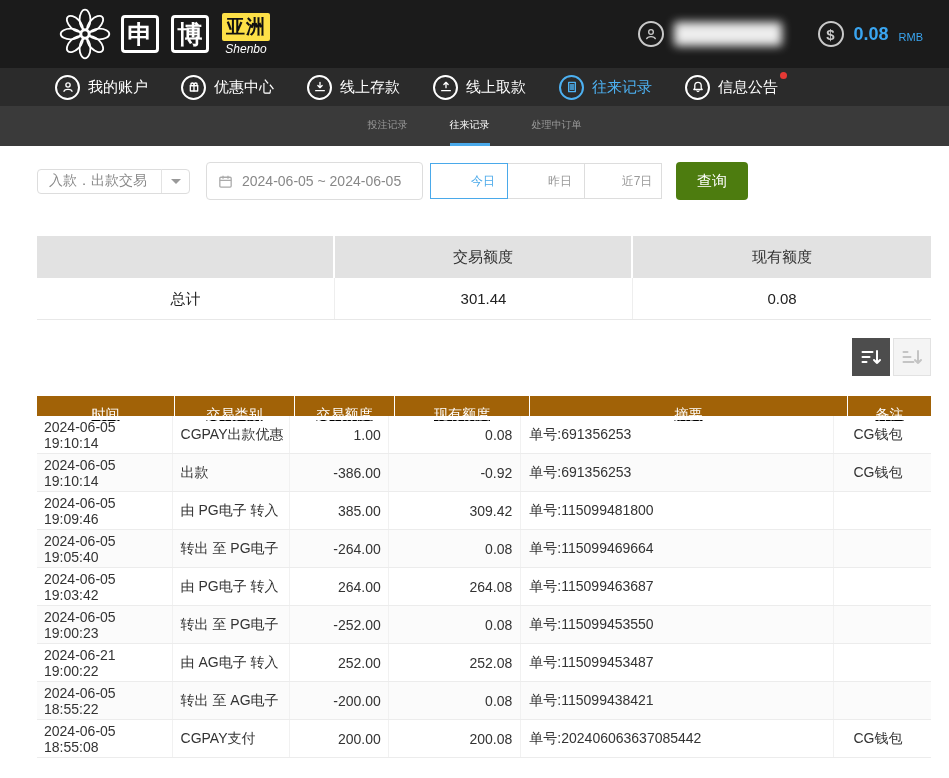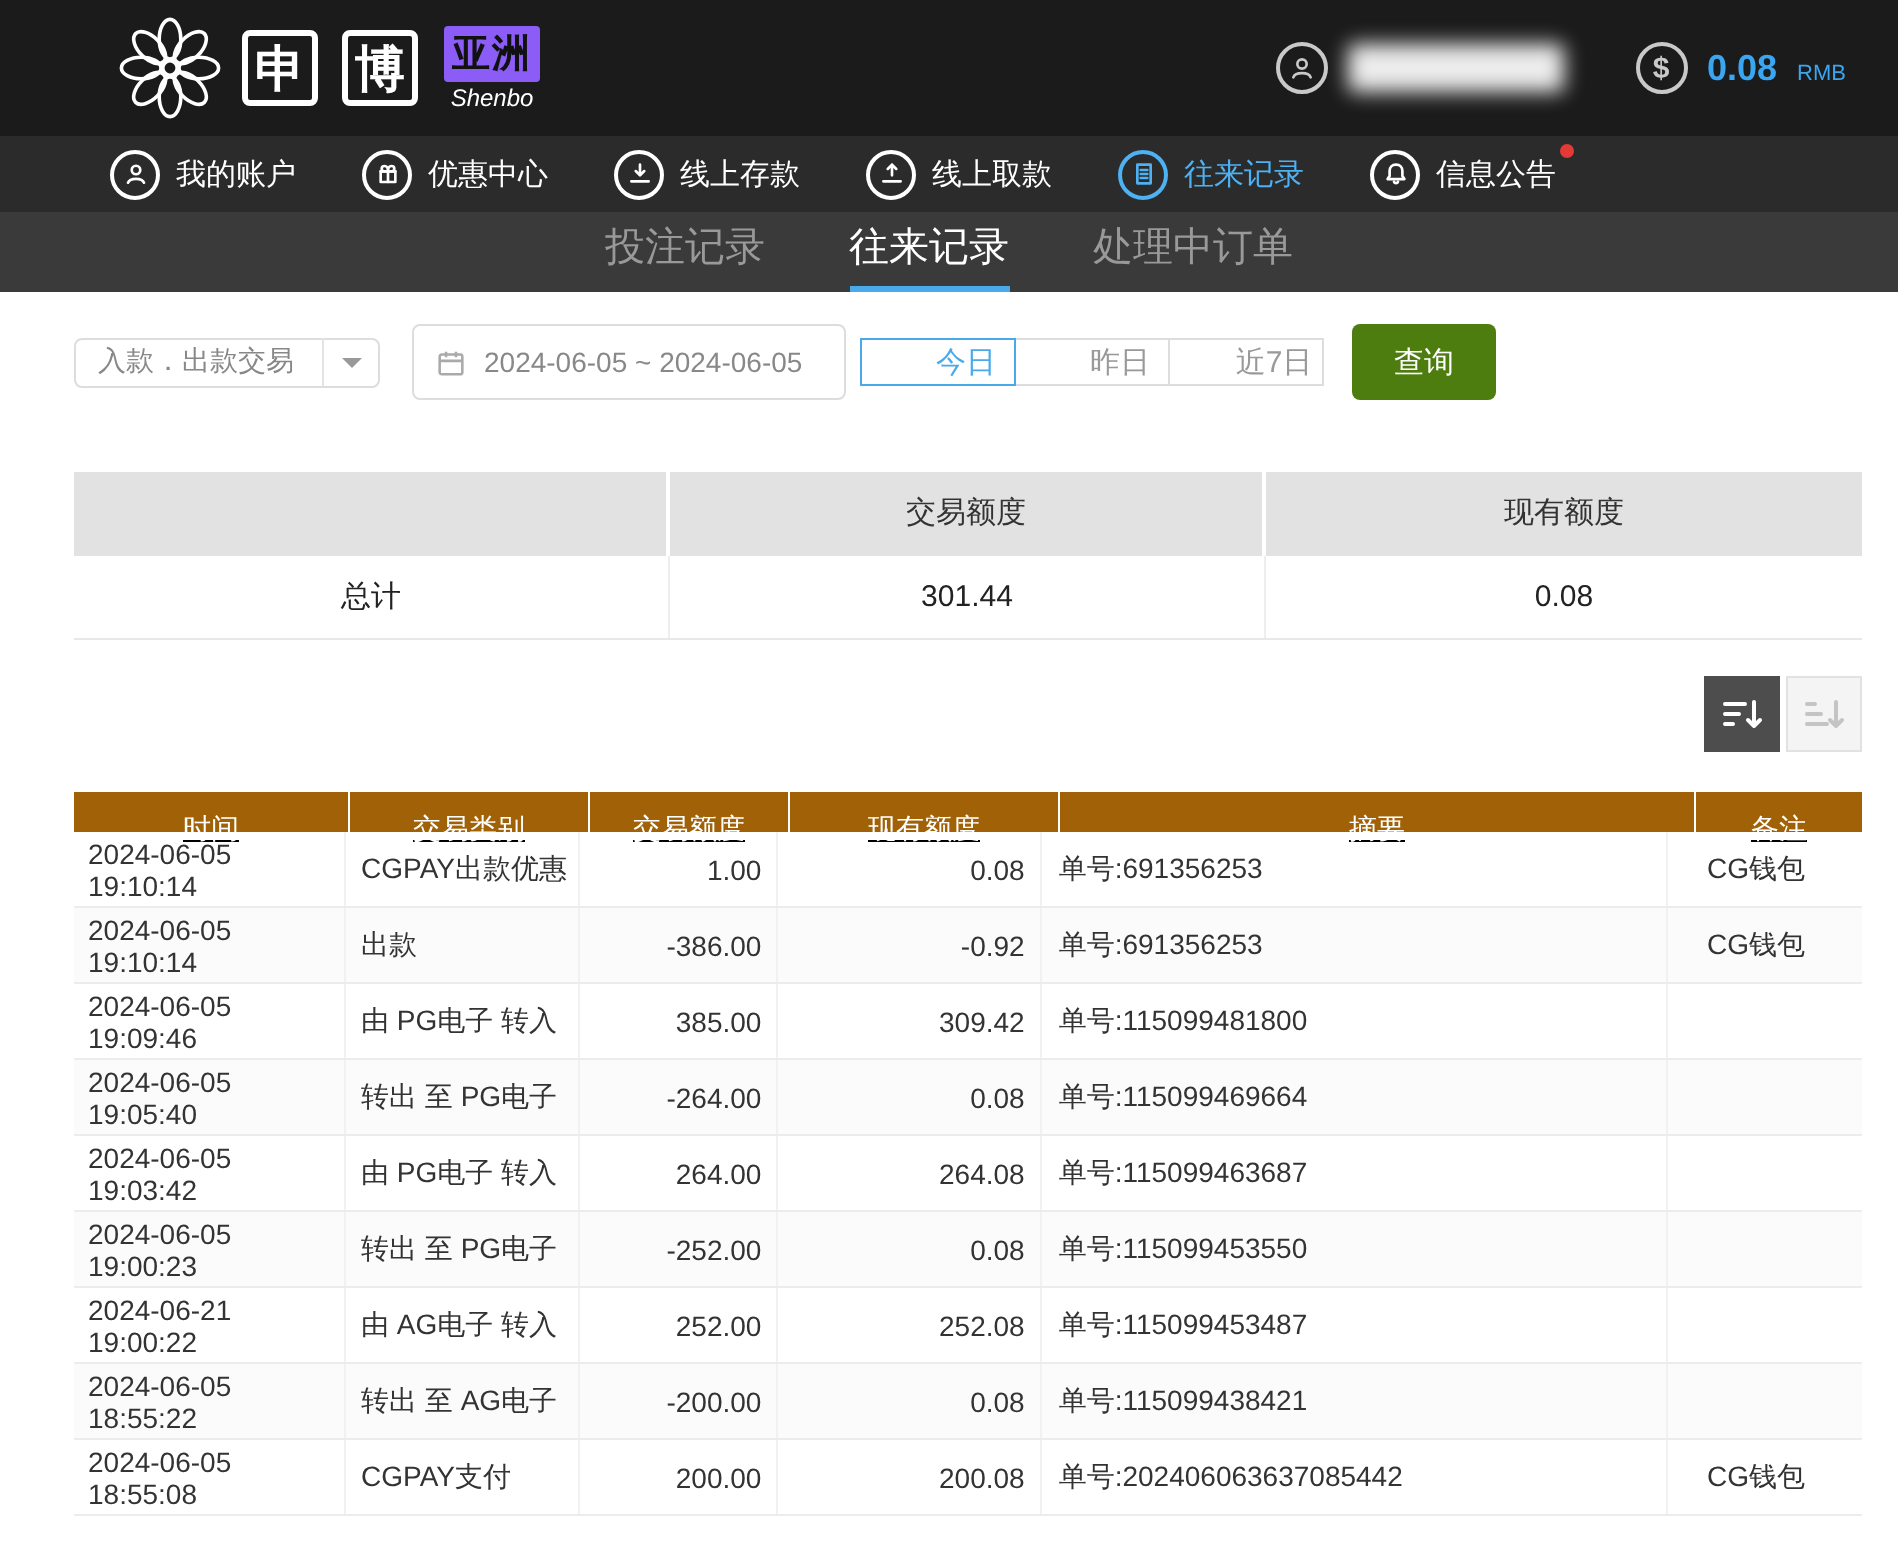--- a/index.html
+++ b/index.html
@@ -9,21 +9,21 @@
   
   .topbar { height:68px; background:#1b1b1b; display:flex; align-items:center;
     padding:0 26px 0 58px; }
   .logo { display:flex; align-items:center; gap:9px; }
   .logo-flower svg { width:54px; height:54px; display:block; }
   .logo-char { width:38px; height:38px; border:3px solid #fff; border-radius:4px;
     color:#fff; font-size:25px; font-weight:bold; display:flex; align-items:center;
     justify-content:center; }
   .logo-char + .logo-char { margin-left:3px; }
   .logo-col { display:flex; flex-direction:column; align-items:center; margin-left:4px; }
-  .logo-region { background:#8b5cf6; color:#111; font-size:19px; font-weight:bold;
+  .logo-region { background:#fde047; color:#111; font-size:19px; font-weight:bold;
     padding:1px 4px; border-radius:2px; letter-spacing:1px; }
   .logo-sub { color:#fff; font-style:italic; font-size:12px; margin-top:1px; }
 
   .topbar-right { margin-left:auto; display:flex; align-items:center; gap:10px; }
   .circle-icon { width:26px; height:26px; border:2px solid #c9c9c9; border-radius:50%;
     display:flex; align-items:center; justify-content:center; color:#c9c9c9; flex:0 0 auto; }
   .circle-icon svg { width:16px; height:16px; stroke:currentColor; fill:none;
     stroke-width:2; stroke-linecap:round; stroke-linejoin:round; }
   .blur-name { width:108px; height:24px; background:rgba(255,255,255,.92);
     border-radius:3px; filter:blur(5px); margin-right:26px; }
@@ -36,40 +36,40 @@
     padding-left:55px; gap:33px; }
   .nav-item { display:flex; align-items:center; gap:8px; color:#fff; font-size:15px;
     cursor:pointer; position:relative; }
   .nav-item .circle-icon { width:25px; height:25px; border-color:currentColor; color:inherit; }
   .nav-item.active { color:#4db1f2; }
   .nav-badge { position:absolute; top:-3px; right:-9px; width:7px; height:7px;
     border-radius:50%; background:#e53935; }
 
   
   .subnav { height:40px; background:#3a3a3a; display:flex; justify-content:center; gap:42px; }
-  .subtab { height:40px; line-height:37px; color:#999; font-size:20px; cursor:pointer;
+  .subtab { height:40px; line-height:37px; color:#999; font-size:10px; cursor:pointer;
     border-bottom:3px solid transparent; }
   .subtab.active { color:#fff; border-bottom-color:#4aa9ea; }
 
   
   .filterbar { display:flex; align-items:center; margin:16px 0 0 37px; }
   .select-box { width:153px; height:25px; border:1px solid #ddd; border-radius:4px;
     display:flex; align-items:center; font-size:14px; color:#888; cursor:pointer; }
   .select-box .sel-text { flex:1; padding-left:11px; }
   .sel-caret { width:28px; height:24px; border-left:1px solid #e3e3e3; display:flex;
     align-items:center; justify-content:center; }
   .sel-caret:after { content:""; border:5px solid transparent; border-top-color:#999;
     margin-top:5px; }
   .date-box { width:217px; height:38px; border:1px solid #ddd; border-radius:4px;
     display:flex; align-items:center; gap:8px; padding:0 10px; font-size:14px;
     color:#888; margin-left:16px; cursor:pointer; }
   .date-box svg { width:17px; height:17px; stroke:#aaa; fill:none; stroke-width:1.8; }
   .quick-group { display:flex; margin-left:8px; }
-  .quick-btn { width:78px; height:24px; background:#fff; border:1px solid #ddd;
-    color:#999; font-size:15px; cursor:pointer; margin-left:-1px; position:relative;padding-left:28px; }
+  .quick-btn { width:78px; height:36px; background:#fff; border:1px solid #ddd;
+    color:#999; font-size:12px; cursor:pointer; margin-left:-1px; position:relative;padding-left:28px; }
   .quick-btn.active { border-color:#4aa9ea; color:#4aa9ea; z-index:1; }
   .search-btn { width:72px; height:38px; background:#4d7c0f; border:none; border-radius:4px;
     color:#fff; font-size:15px; margin-left:14px; cursor:pointer; }
 
   
   .summary { width:894px; margin:36px 0 0 37px; }
   .sum-head { display:flex; height:42px; }
   .sum-head .cell { width:298px; background:#e2e2e2; color:#333; font-size:15px;
     text-align:center; line-height:42px; border-right:2px solid #fff; }
   .sum-head .cell:last-child { border-right:none; }

